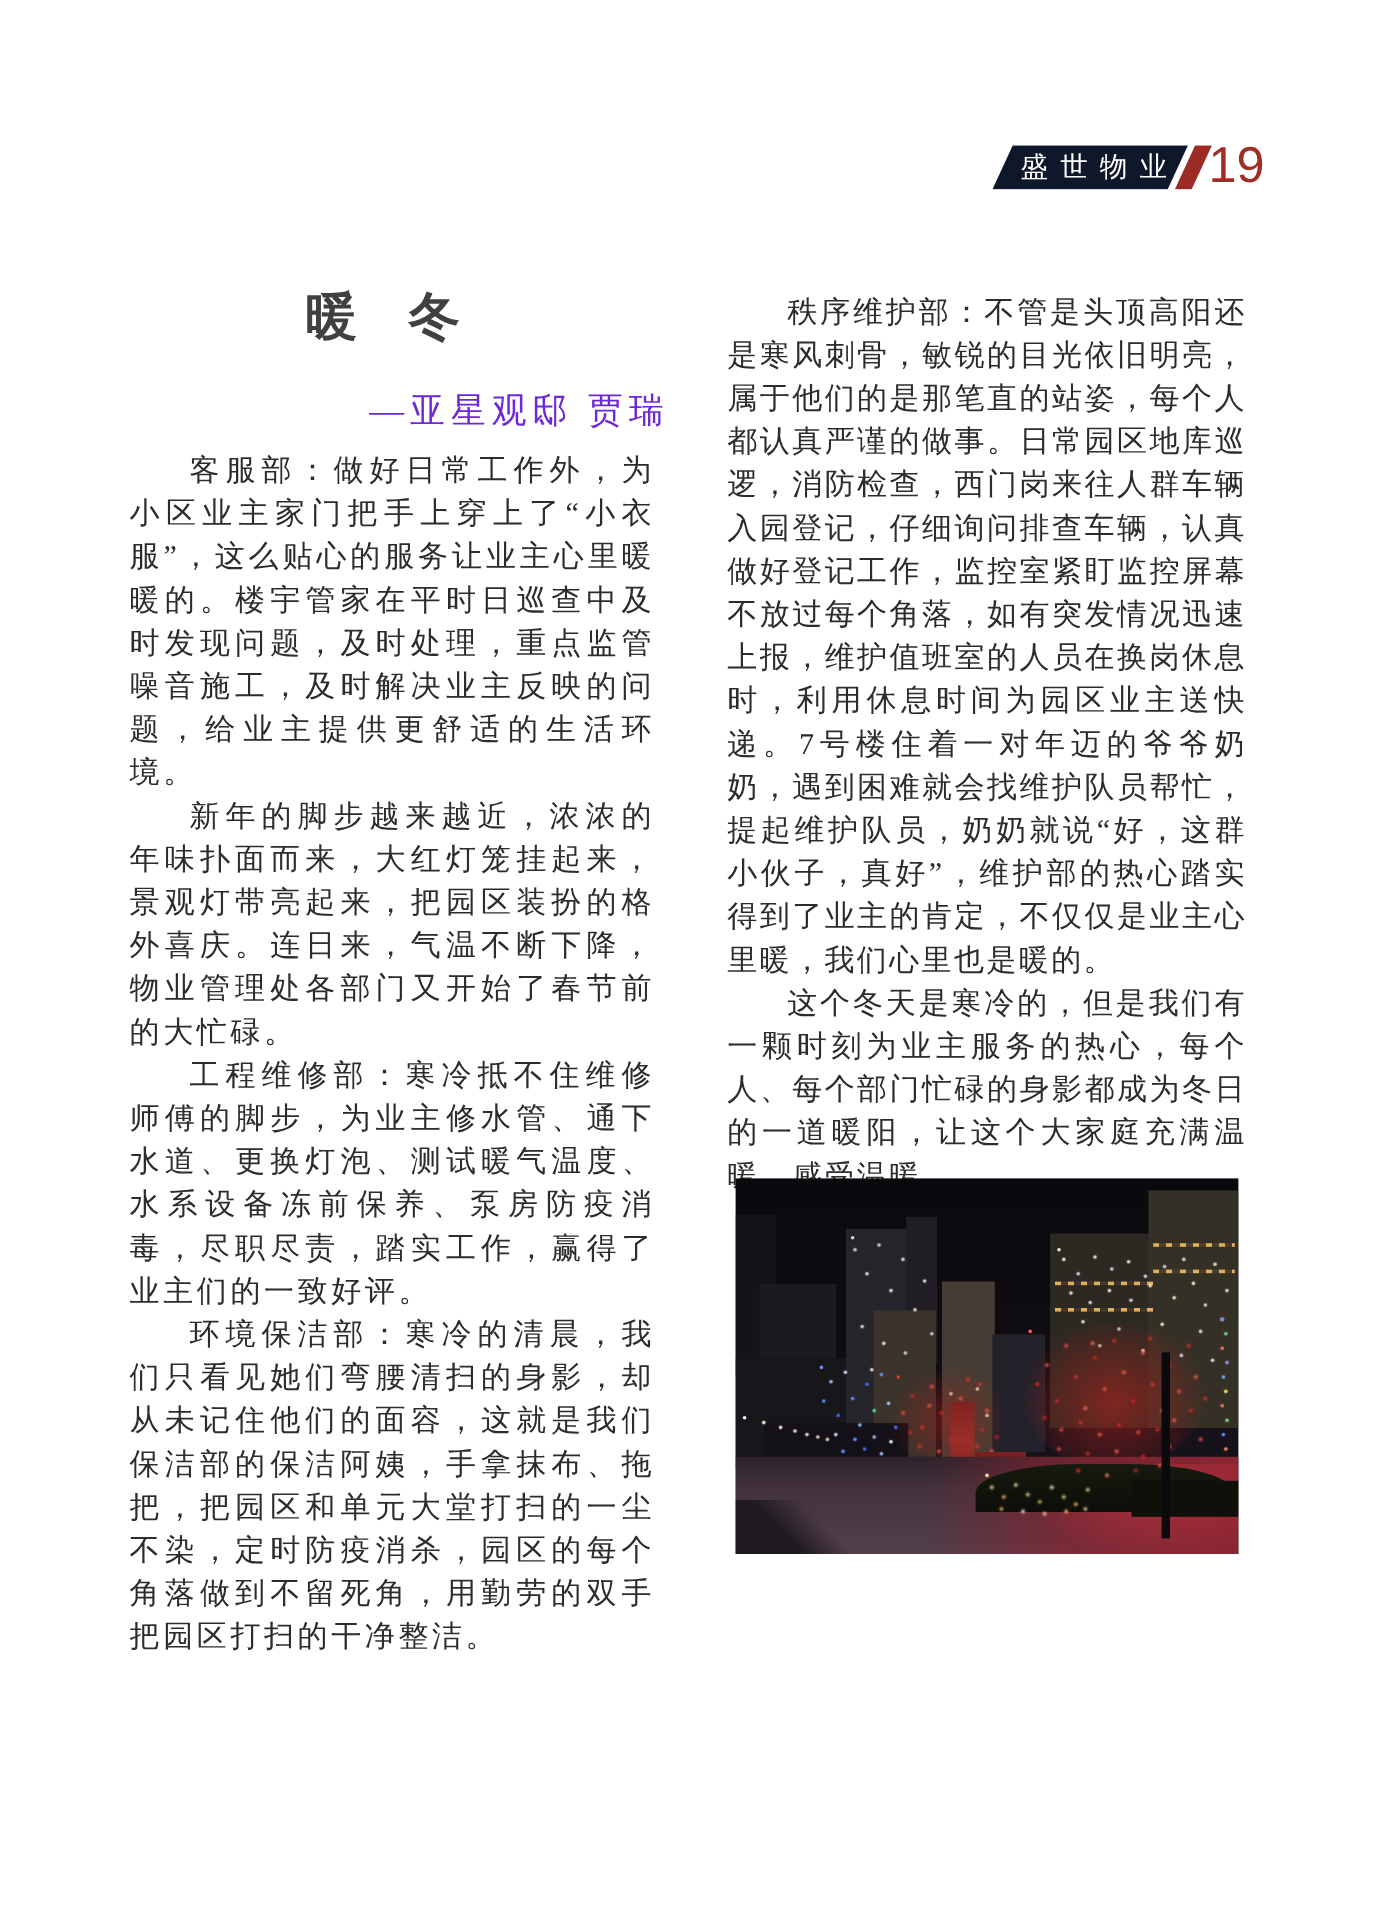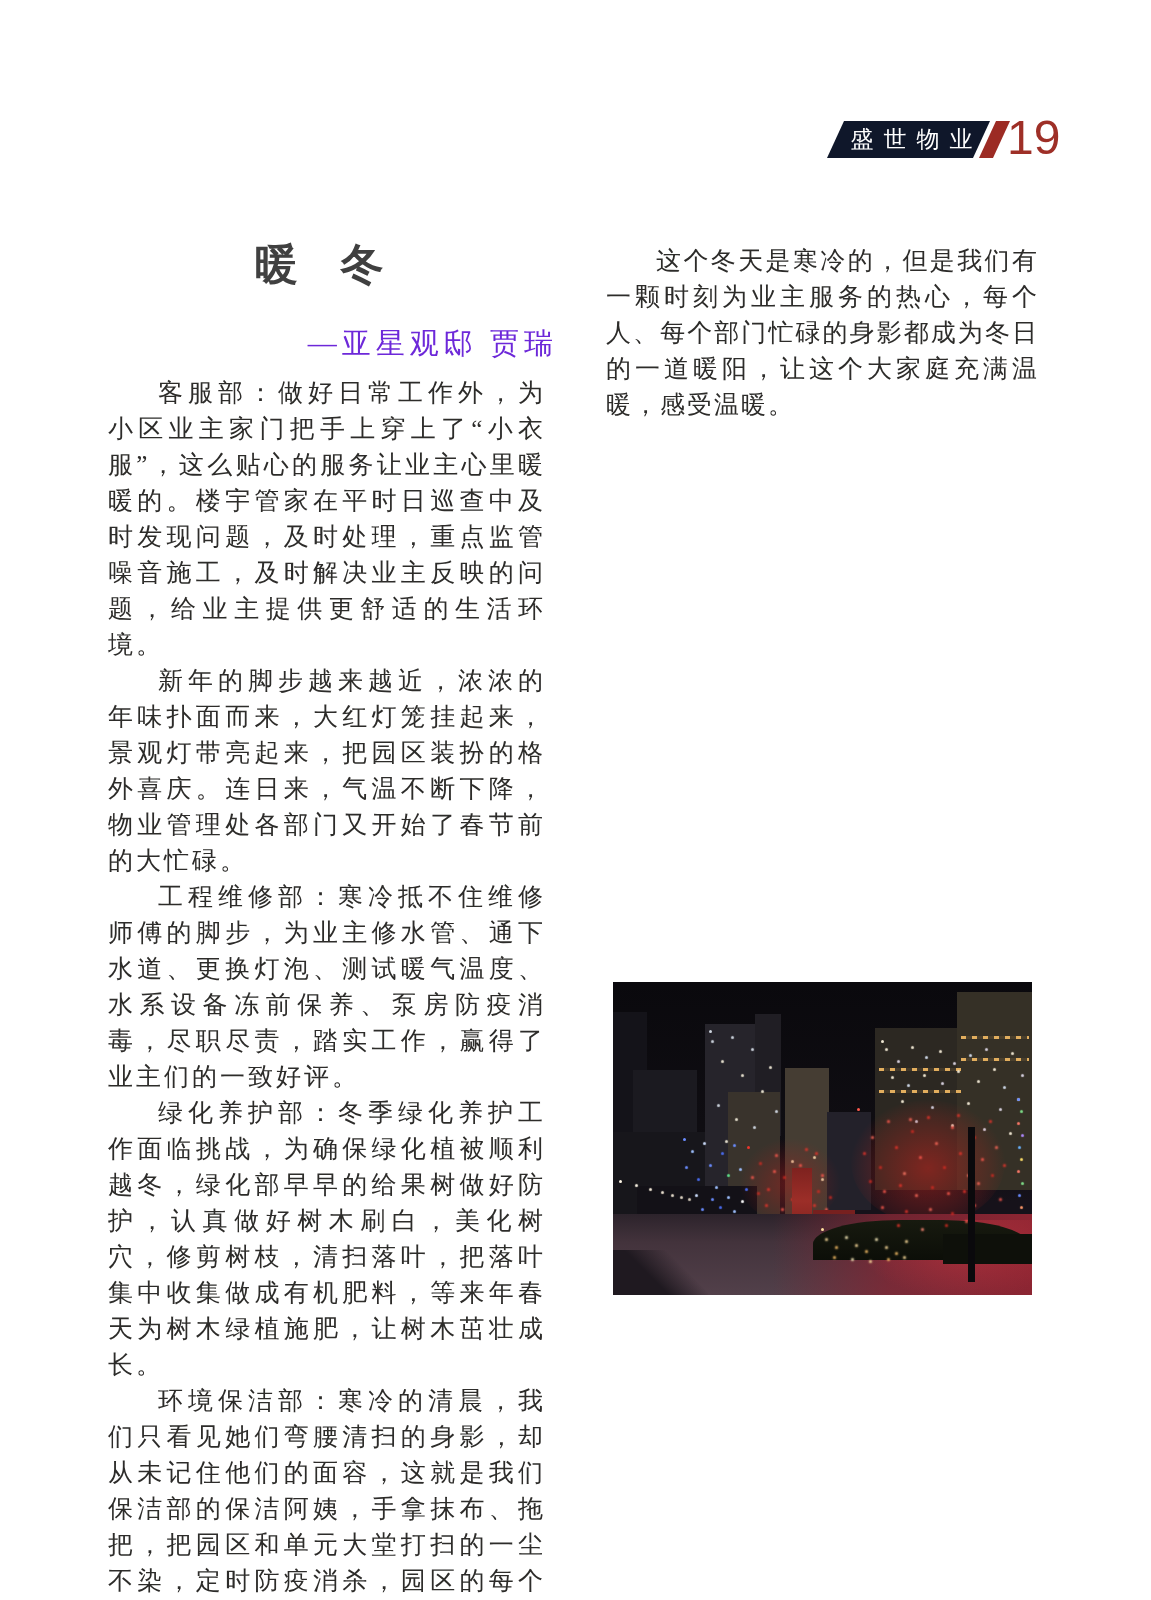--- a/index.html
+++ b/index.html
@@ -6,21 +6,21 @@
   .page{position:relative;width:1151px;height:1600px;background:#ffffff;overflow:hidden;
         font-family:"Liberation Serif", serif;color:#2d2c2a;}
 
   
   .banner-main{position:absolute;left:827px;top:121px;width:163px;height:37px;background:#0f172a;
     clip-path:polygon(17px 0,100% 0,calc(100% - 17px) 100%,0 100%);}
   .banner-label{display:block;text-align:center;line-height:37px;color:#ffffff;font-size:23px;
     letter-spacing:10px;padding-left:16px;font-family:"Liberation Serif",serif;}
   .banner-sliver{position:absolute;left:979px;top:121px;width:31px;height:37px;background:#9c2b24;
     clip-path:polygon(17px 0,100% 0,calc(100% - 17px) 100%,0 100%);}
-  .page-number{position:absolute;left:1007px;top:116px;width:50px;color:#9e2f27;font-size:48px;
+  .page-number{position:absolute;left:1007px;top:116px;width:50px;color:#9e2f27;font-size:42px;
     line-height:44px;font-family:"Liberation Sans",sans-serif;}
 
   
   .article-title{position:absolute;left:108px;top:242px;width:438px;text-align:center;
     color:#404040;font-size:43px;line-height:46px;letter-spacing:16px;font-weight:bold;}
   .article-byline{position:absolute;left:108px;top:327px;width:450px;text-align:right;
     font-size:29px;line-height:32px;letter-spacing:5px;color:#6d28d9;}
   .col{position:absolute;}
   .col-left{left:108px;top:375px;width:438px;}
   .col-right{left:606px;top:243px;width:433px;}
@@ -132,25 +132,25 @@
   <div class="banner-sliver"></div>
   <div class="page-number">19</div>
 
   <div class="article-title">暖 冬</div>
   <div class="article-byline">—亚星观邸 贾瑞</div>
 
   <div class="col col-left">
     <p class="para">客服部：做好日常工作外，为小区业主家门把手上穿上了“小衣服”，这么贴心的服务让业主心里暖暖的。楼宇管家在平时日巡查中及时发现问题，及时处理，重点监管噪音施工，及时解决业主反映的问题，给业主提供更舒适的生活环境。</p>
     <p class="para">新年的脚步越来越近，浓浓的年味扑面而来，大红灯笼挂起来，景观灯带亮起来，把园区装扮的格外喜庆。连日来，气温不断下降，物业管理处各部门又开始了春节前的大忙碌。</p>
     <p class="para">工程维修部：寒冷抵不住维修师傅的脚步，为业主修水管、通下水道、更换灯泡、测试暖气温度、水系设备冻前保养、泵房防疫消毒，尽职尽责，踏实工作，赢得了业主们的一致好评。</p>
-    <p class="para">绿化养护部：冬季绿化养护工作面临挑战，为确保绿化植被顺利越冬，绿化部早早的给果树做好防护，认真做好树木刷白，美化树穴，修剪树枝，清扫落叶，把落叶集中收集做成有机肥料，等来年春天为树木绿植施肥，让树木茁壮成长。</p>
     <p class="para">环境保洁部：寒冷的清晨，我们只看见她们弯腰清扫的身影，却从未记住他们的面容，这就是我们保洁部的保洁阿姨，手拿抹布、拖把，把园区和单元大堂打扫的一尘不染，定时防疫消杀，园区的每个角落做到不留死角，用勤劳的双手把园区打扫的干净整洁。</p>
   </div>
 
   <div class="col col-right">
+    <p class="para">秩序维护部：不管是头顶高阳还是寒风刺骨，敏锐的目光依旧明亮，属于他们的是那笔直的站姿，每个人都认真严谨的做事。日常园区地库巡逻，消防检查，西门岗来往人群车辆入园登记，仔细询问排查车辆，认真做好登记工作，监控室紧盯监控屏幕不放过每个角落，如有突发情况迅速上报，维护值班室的人员在换岗休息时，利用休息时间为园区业主送快递。7号楼住着一对年迈的爷爷奶奶，遇到困难就会找维护队员帮忙，提起维护队员，奶奶就说“好，这群小伙子，真好”，维护部的热心踏实得到了业主的肯定，不仅仅是业主心里暖，我们心里也是暖的。</p>
     <p class="para">这个冬天是寒冷的，但是我们有一颗时刻为业主服务的热心，每个人、每个部门忙碌的身影都成为冬日的一道暖阳，让这个大家庭充满温暖，感受温暖。</p>
   </div>
 
   <div class="photo">
     <div class="ph-bldg b1"></div>
     <div class="ph-bldg b2"></div>
     <div class="ph-bldg b3"></div>
     <div class="ph-bldg b4"></div>
     <div class="ph-bldg b5"></div>
     <div class="ph-bldg b6"></div>

